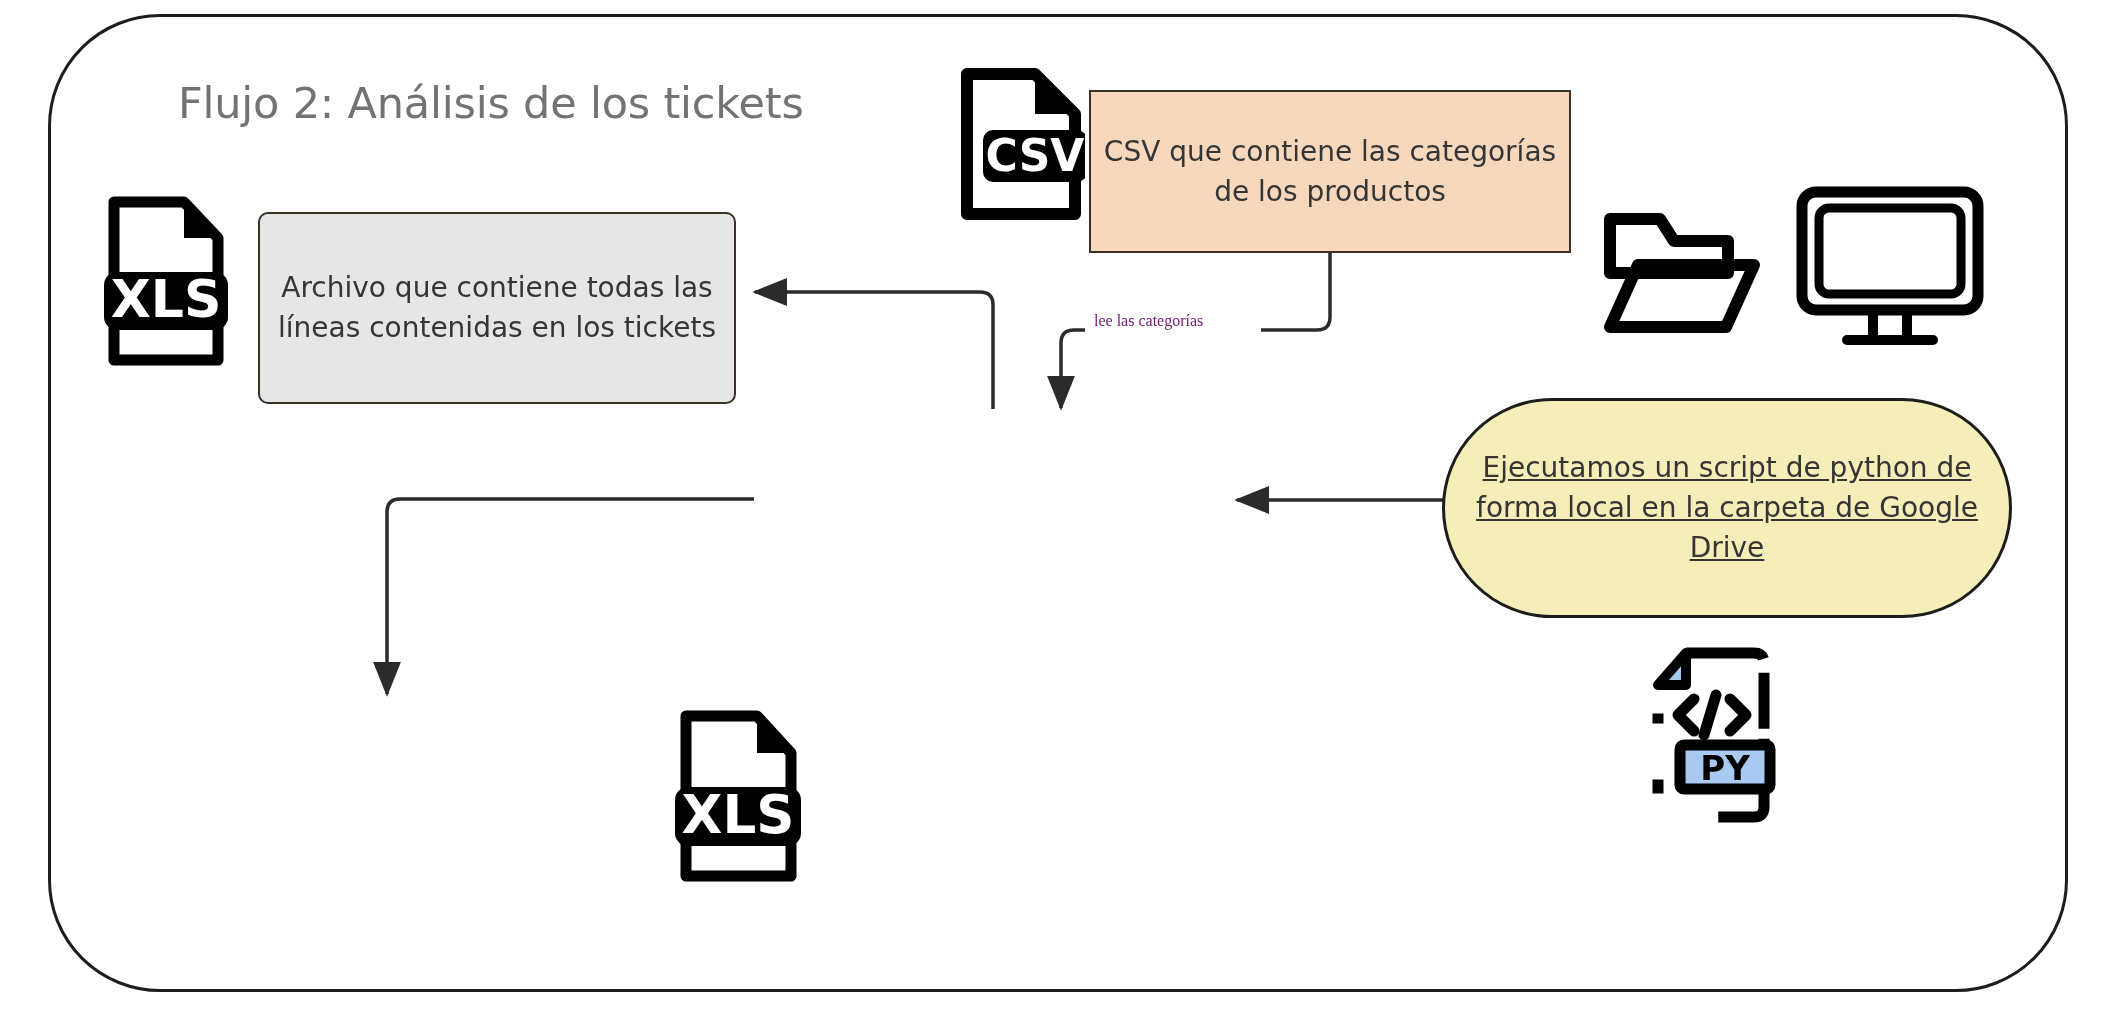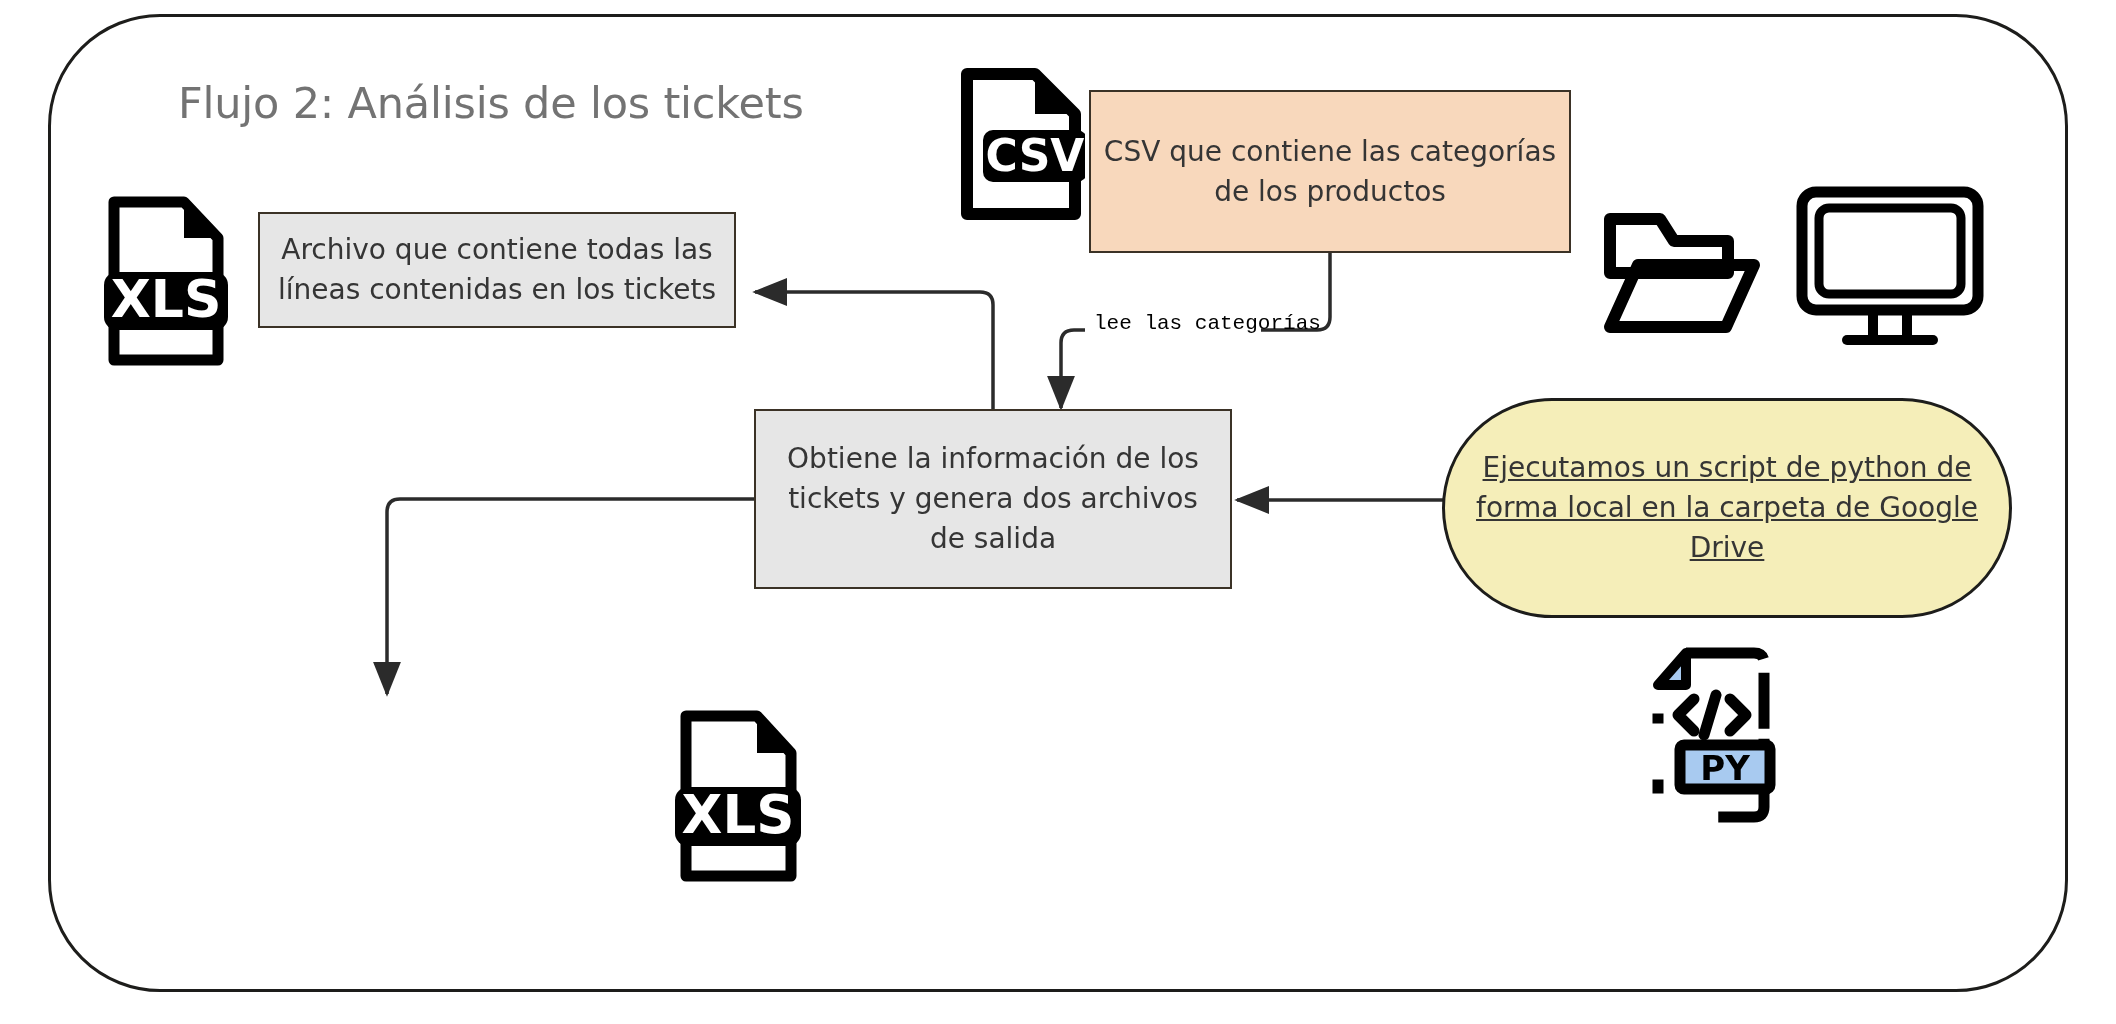--- a/index.html
+++ b/index.html
@@ -62,40 +62,40 @@
   .node-peach {
     background: #f8d8bc;
     border: 2px solid #3b3226;
   }
   .node-yellow {
     background: #f5eeb9;
     border: 3px solid #1d1d1b;
     border-radius: 200px;
     text-decoration: underline;
   }
-  #node-all-lines   { left: 258px;  top: 212px; width: 478px; height: 116px; }
+  #node-all-lines   { left: 258px;  top: 212px; width: 478px; height: 192px; border-radius: 10px; }
   #node-csv-source  { left: 1089px; top: 90px;  width: 482px; height: 163px; }
   #node-process     { left: 754px;  top: 409px; width: 478px; height: 180px; }
   #node-script      { left: 1442px; top: 398px; width: 570px; height: 220px; }
   #node-all-tickets { left: 156px;  top: 700px; width: 477px; height: 168px; }
 
   
   #connectors {
     position: absolute;
     left: 0; top: 0;
     width: 2116px;
     height: 1024px;
     pointer-events: none;
   }
   .edge-label {
     position: absolute;
-    font-size: 21px;
-    color: #000000;
+    font-size: 16px;
+    color: #701a75;
     white-space: nowrap;
-    font-family: Liberation Mono, monospace;
+    font-family: Liberation Serif, serif;
   }
   #label-lee-categorias { left: 1094px; top: 312px; }
 
   
   .icon {
     position: absolute;
   }
   #icon-xls-lines    { left: 102px;  top: 196px; width: 128px; height: 170px; }
   #icon-csv          { left: 957px;  top: 68px;  width: 128px; height: 152px; }
   #icon-folder       { left: 1602px; top: 205px; width: 160px; height: 130px; }
@@ -136,21 +136,20 @@
       <path d="M 754,499 L 400,499 Q 387,499 387,512 L 387,694" fill="none" stroke="#2b2b2b" stroke-width="3.5" marker-end="url(#arrowhead)"></path>
     </g>
   </svg>
 
   <div class="edge-label" id="label-lee-categorias">lee las categorías</div>
 
   <div class="node node-gray" id="node-all-lines">Archivo que contiene todas las líneas contenidas en los tickets</div>
 
   <div class="node node-peach" id="node-csv-source">CSV que contiene las categorías de los productos</div>
 
-  <div class="node node-gray" id="node-process">Obtiene la información de los tickets y genera dos archivos de salida</div>
 
   <div class="node node-yellow" id="node-script">Ejecutamos un script de python de forma local en la carpeta de Google Drive</div>
 
 
   <svg class="icon" id="icon-xls-lines" viewBox="0 0 128 170" xmlns="http://www.w3.org/2000/svg">
     <path d="M12,6 L82,6 L116,42 L116,164 L12,164 Z" fill="#ffffff" stroke="#000000" stroke-width="11" stroke-linejoin="round"></path>
     <path d="M82,6 L82,42 L116,42 Z" fill="#000000"></path>
     <rect x="2" y="76" width="124" height="58" rx="13" fill="#000000"></rect>
     <text x="64" y="121" font-family="DejaVu Sans, sans-serif" font-size="52" font-weight="bold" fill="#ffffff" text-anchor="middle">XLS</text>
   </svg>

